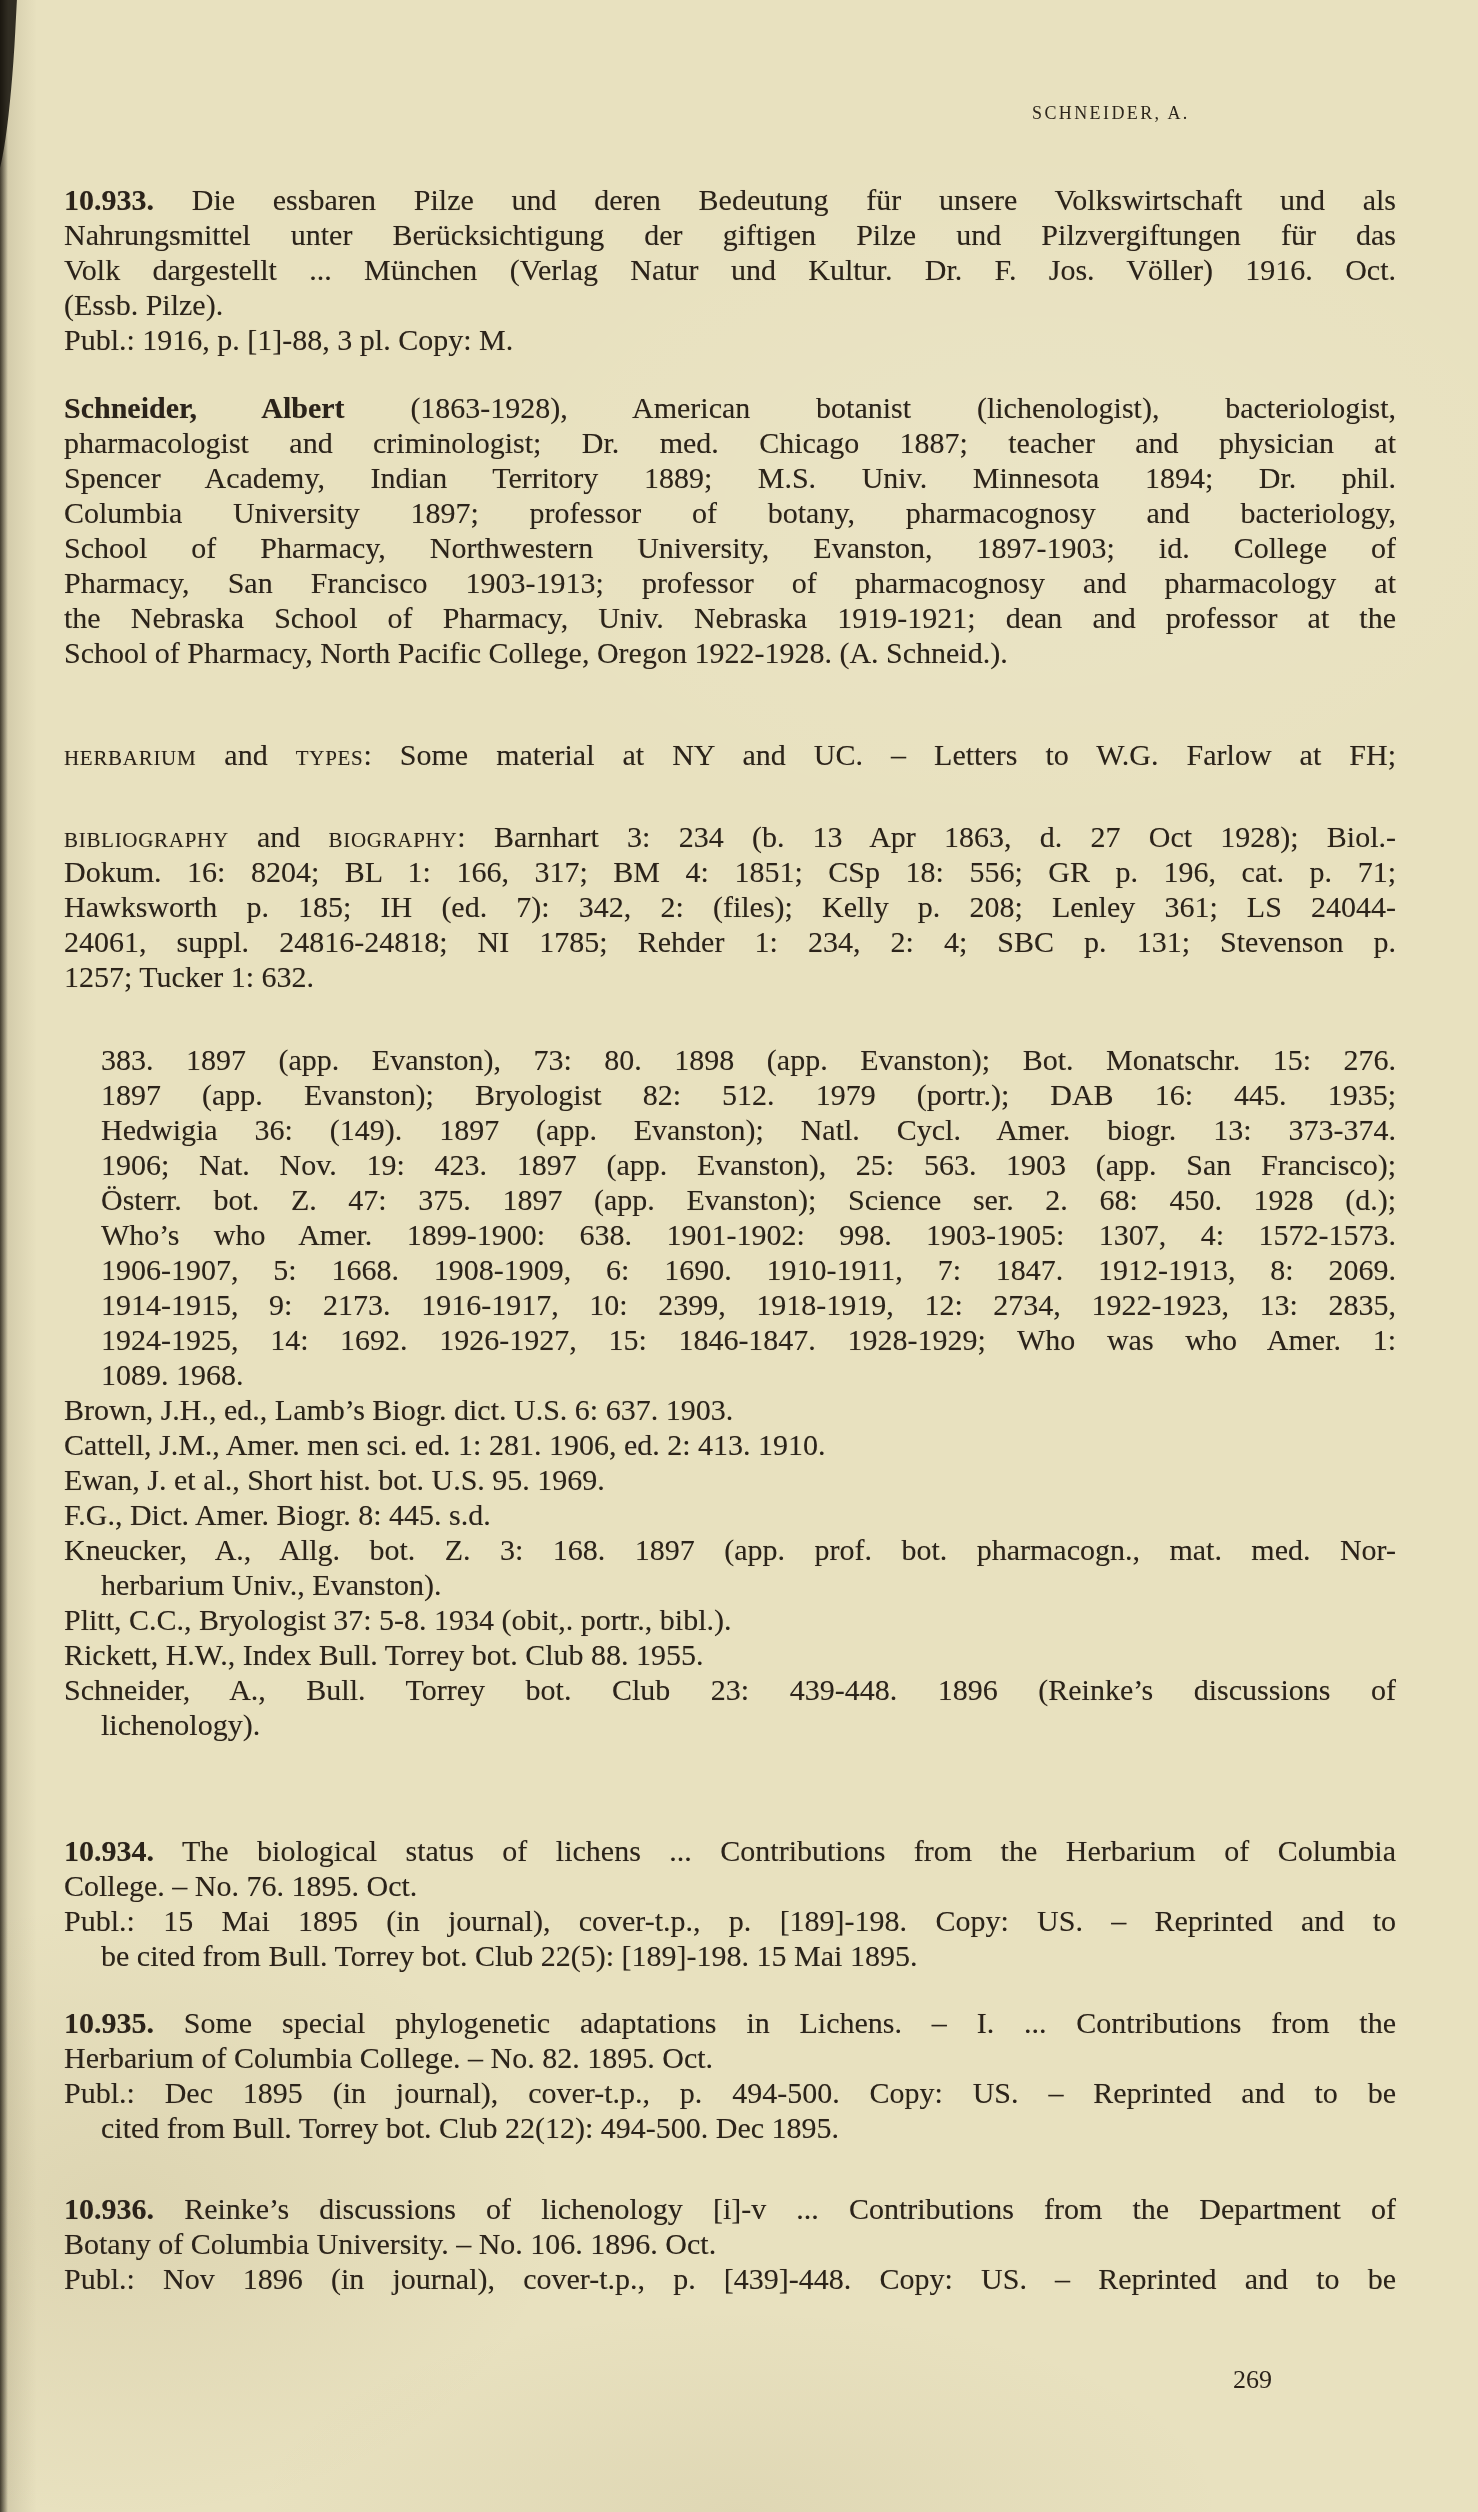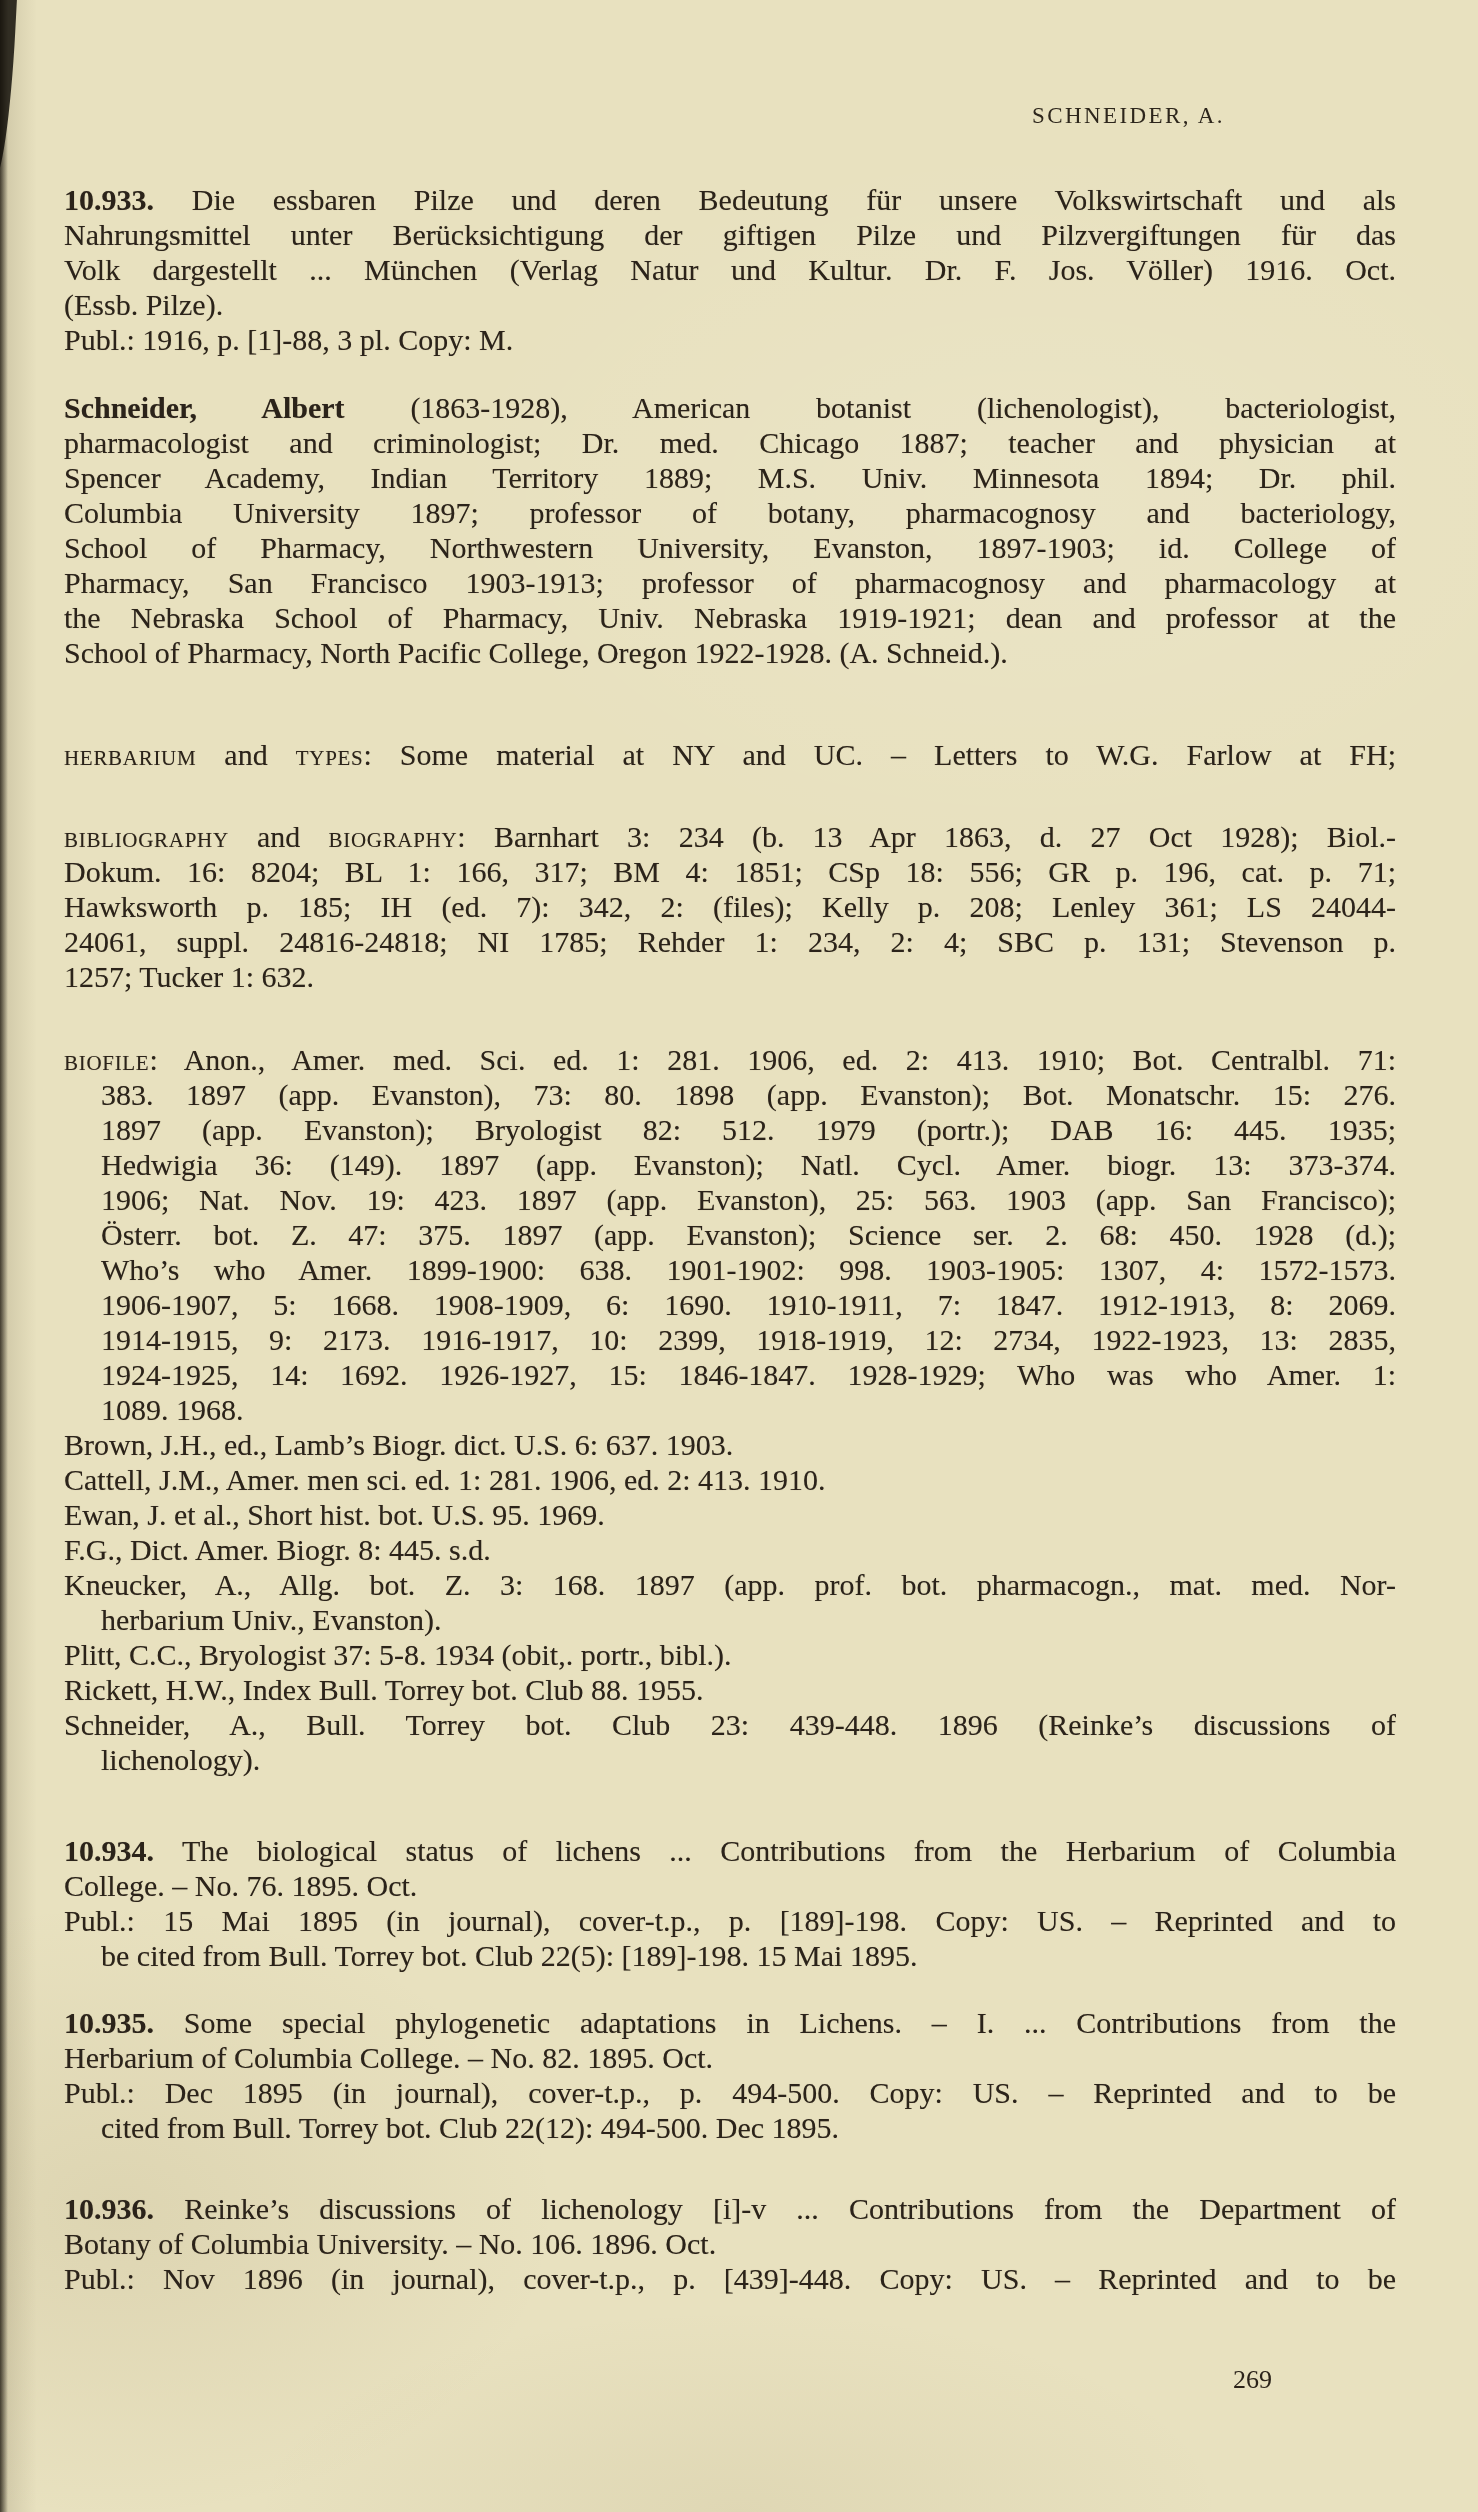--- a/index.html
+++ b/index.html
@@ -22,21 +22,21 @@
     background:linear-gradient(90deg, rgba(20,15,8,0.75), rgba(20,15,8,0));
   }
   .scan-corner {
     position:absolute; left:-6.8px; top:-34px; width:20px; height:216px;
     background:#14100a; opacity:0.85;
     transform:rotate(3deg);
     border-radius:0 0 70% 0;
   }
   .running-head {
     position:absolute; left:1032px; top:103px;
-    font-size:23px; letter-spacing:2.4px;
+    font-size:18px; letter-spacing:2.4px;
     color:#2d261c;
     white-space:nowrap;
   }
   .page-number {
     position:absolute; left:1233px; top:2365px;
     font-size:26px; color:#2b231a;
   }
   .block {
     position:absolute; left:64px; width:1332px;
     font-size:30px; line-height:35px;
@@ -81,21 +81,20 @@
         <div class="line j"><span class="sc">herbarium</span> and <span class="sc">types</span>: Some material at NY and UC. – <span class="i">Letters</span> to W.G. Farlow at FH;</div>
       </div>
       <div class="block" style="top: 819px;">
         <div class="line j"><span class="sc">bibliography</span> and <span class="sc">biography</span>: Barnhart 3: 234 (b. 13 Apr 1863, d. 27 Oct 1928); Biol.-</div>
         <div class="line j">Dokum. 16: 8204; BL 1: 166, 317; BM 4: 1851; CSp 18: 556; GR p. 196, cat. p. 71;</div>
         <div class="line j">Hawksworth p. 185; IH (ed. 7): 342, 2: (files); Kelly p. 208; Lenley 361; LS 24044-</div>
         <div class="line j">24061, suppl. 24816-24818; NI 1785; Rehder 1: 234, 2: 4; SBC p. 131; Stevenson p.</div>
         <div class="line">1257; Tucker 1: 632.</div>
       </div>
       <div class="block" style="top: 1042px;">
-        <div class="line j"><span class="sc">biofile</span>: Anon., Amer. med. Sci. ed. 1: 281. 1906, ed. 2: 413. 1910; Bot. Centralbl. 71:</div>
         <div class="line j ind">383. 1897 (app. Evanston), 73: 80. 1898 (app. Evanston); Bot. Monatschr. 15: 276.</div>
         <div class="line j ind">1897 (app. Evanston); Bryologist 82: 512. 1979 (portr.); DAB 16: 445. 1935;</div>
         <div class="line j ind">Hedwigia 36: (149). 1897 (app. Evanston); Natl. Cycl. Amer. biogr. 13: 373-374.</div>
         <div class="line j ind">1906; Nat. Nov. 19: 423. 1897 (app. Evanston), 25: 563. 1903 (app. San Francisco);</div>
         <div class="line j ind">Österr. bot. Z. 47: 375. 1897 (app. Evanston); Science ser. 2. 68: 450. 1928 (d.);</div>
         <div class="line j ind">Who’s who Amer. 1899-1900: 638. 1901-1902: 998. 1903-1905: 1307, 4: 1572-1573.</div>
         <div class="line j ind">1906-1907, 5: 1668. 1908-1909, 6: 1690. 1910-1911, 7: 1847. 1912-1913, 8: 2069.</div>
         <div class="line j ind">1914-1915, 9: 2173. 1916-1917, 10: 2399, 1918-1919, 12: 2734, 1922-1923, 13: 2835,</div>
         <div class="line j ind">1924-1925, 14: 1692. 1926-1927, 15: 1846-1847. 1928-1929; Who was who Amer. 1:</div>
         <div class="line ind">1089. 1968.</div>

